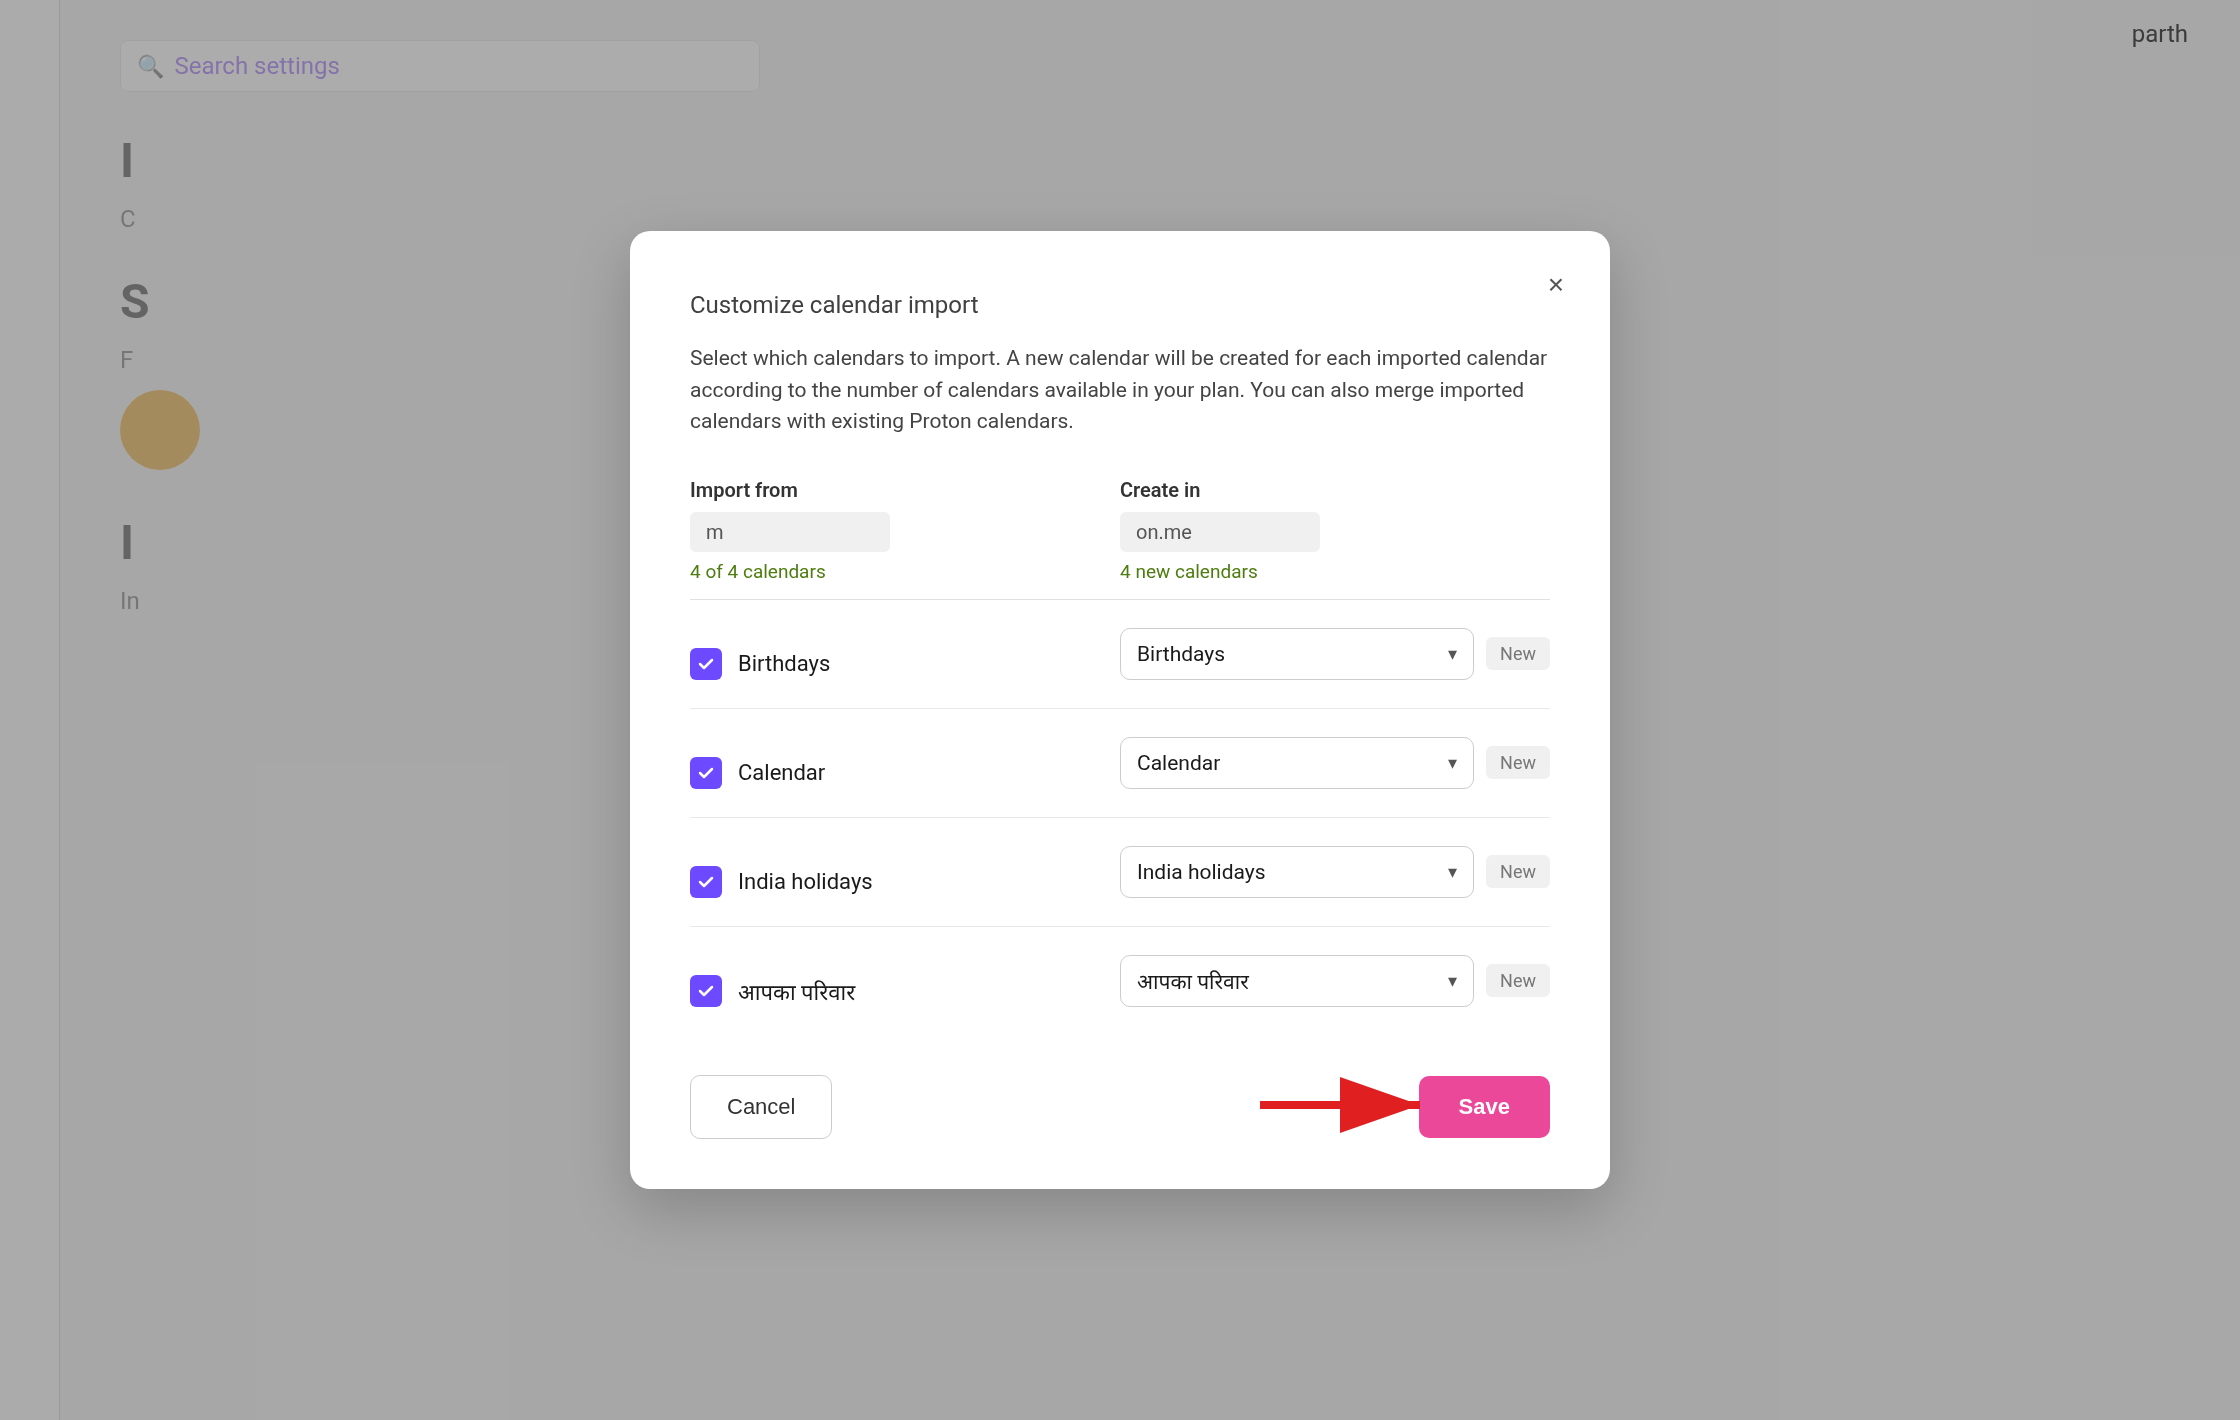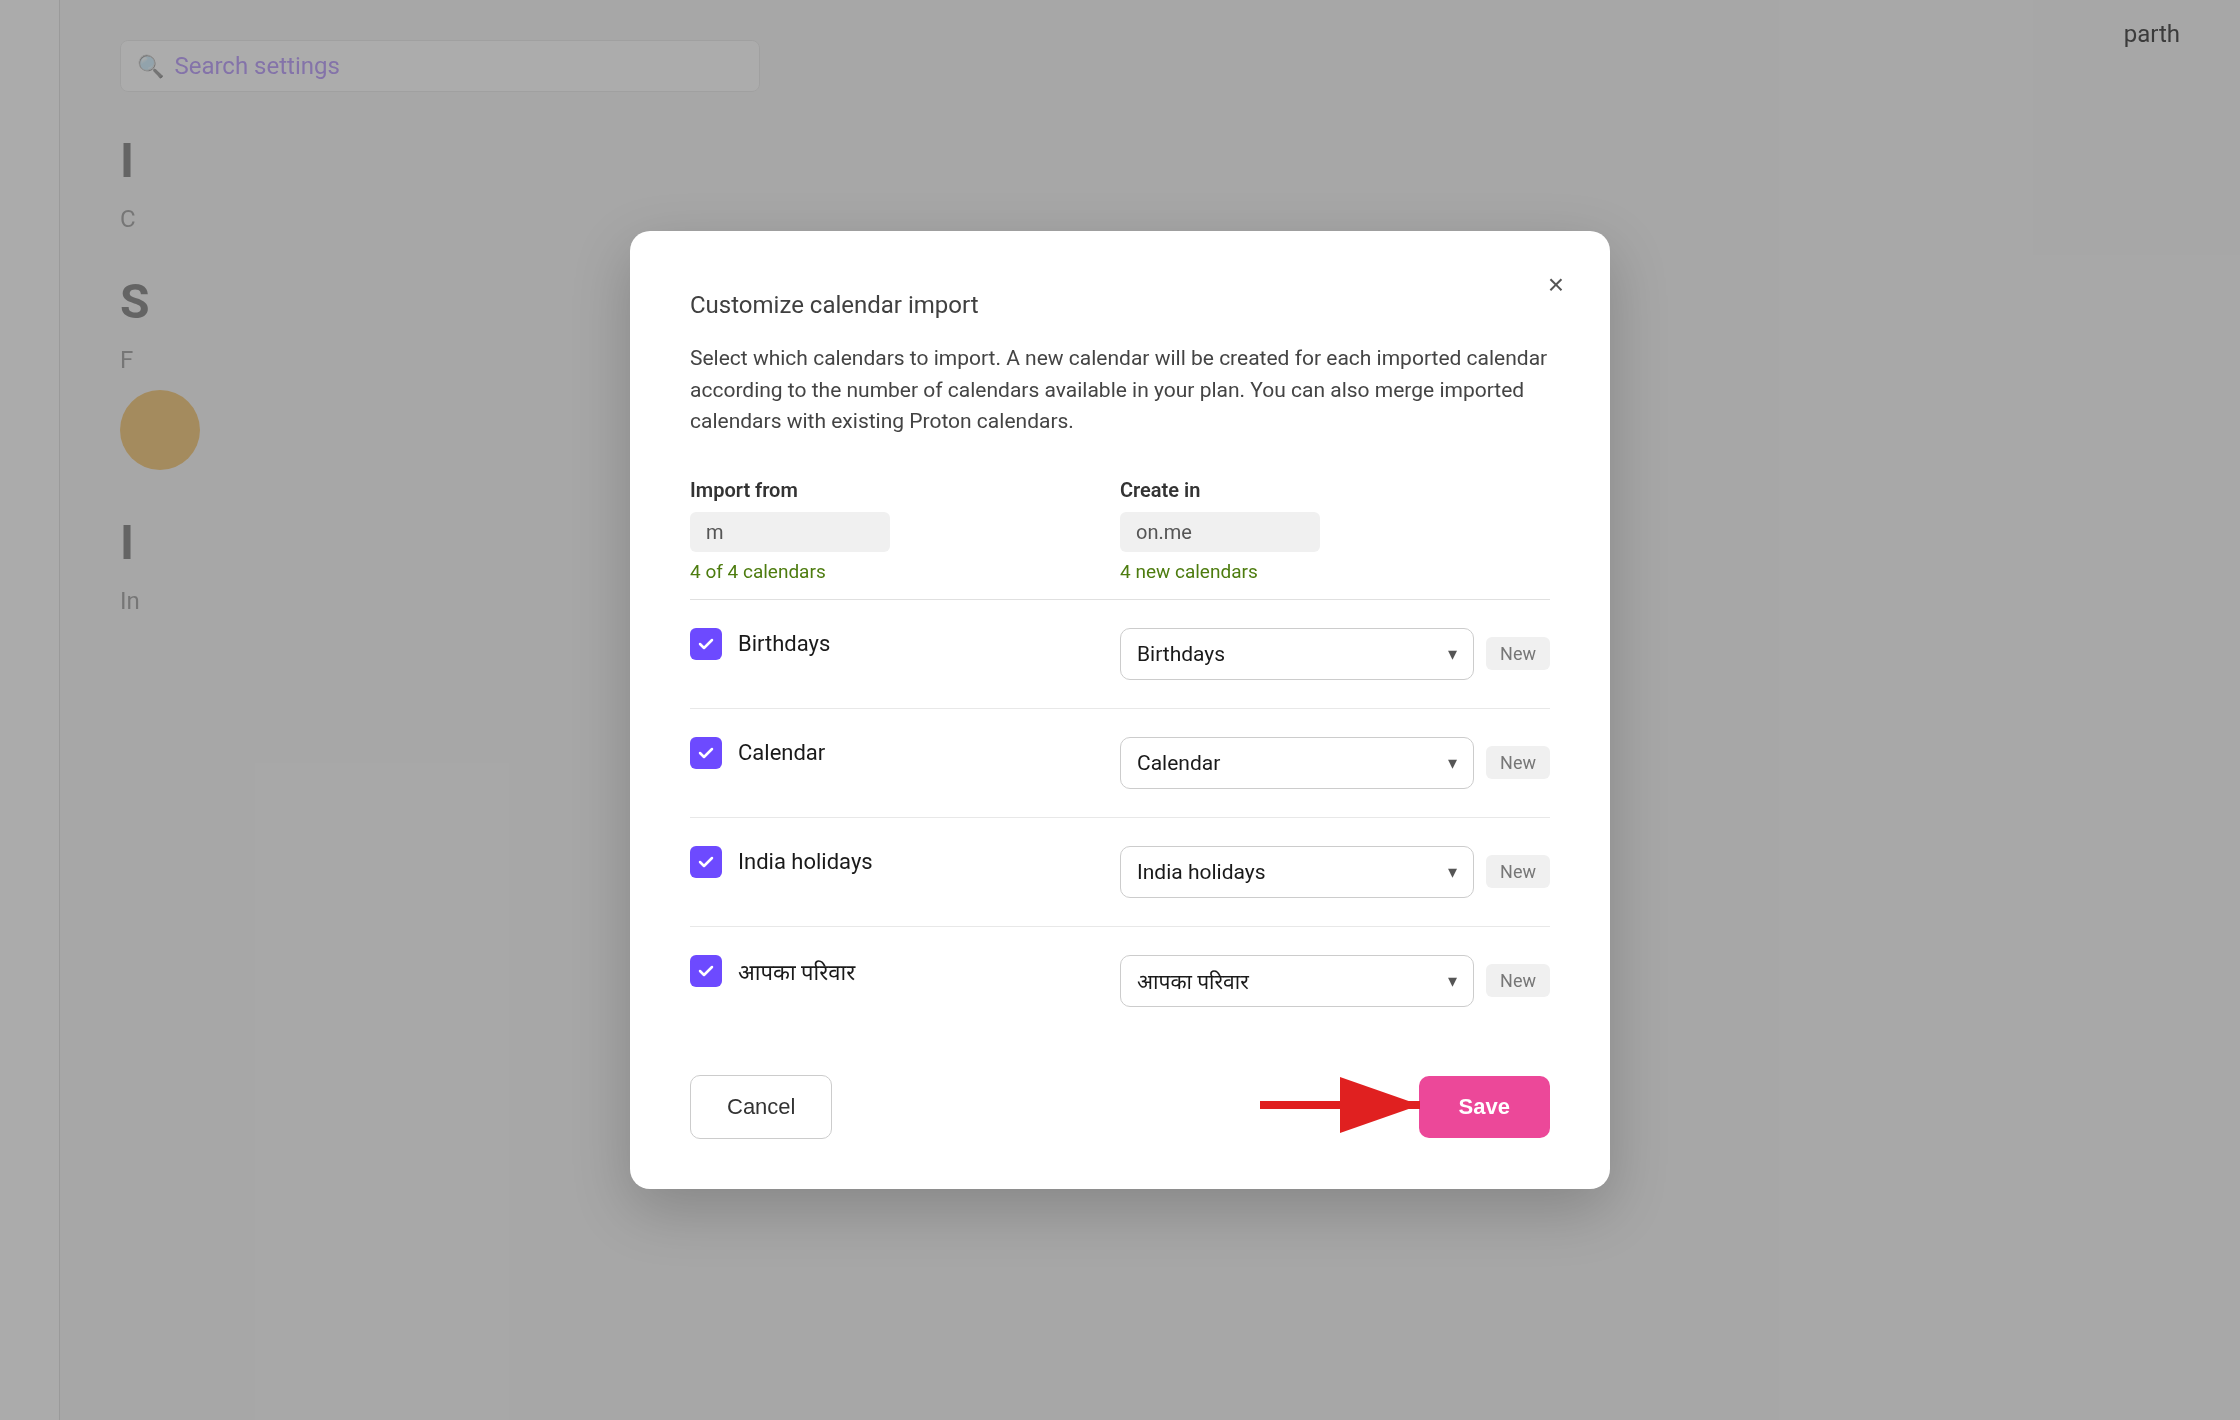--- a/index.html
+++ b/index.html
@@ -73,21 +73,21 @@
       width: 80px;
       height: 80px;
       border-radius: 50%;
       background: #e8a020;
       display: inline-block;
     }
 
     .bg-username {
       position: absolute;
       top: 20px;
-      right: 60px;
+      right: 52px;
       font-size: 24px;
       color: #555;
     }
 
     
     .modal-overlay {
       position: absolute;
       inset: 0;
       background: rgba(0,0,0,0.3);
       display: flex;
@@ -178,21 +178,21 @@
     
     .divider {
       border: none;
       border-top: 1px solid #e0e0e0;
       margin: 0;
     }
 
     
     .calendar-row {
       display: flex;
-      align-items: flex-start;
+      align-items: flex-end;
       padding: 28px 0;
       gap: 0;
       border-bottom: 1px solid #e8e8e8;
     }
 
     .calendar-row:last-child {
       border-bottom: none;
     }
 
     .row-left {

